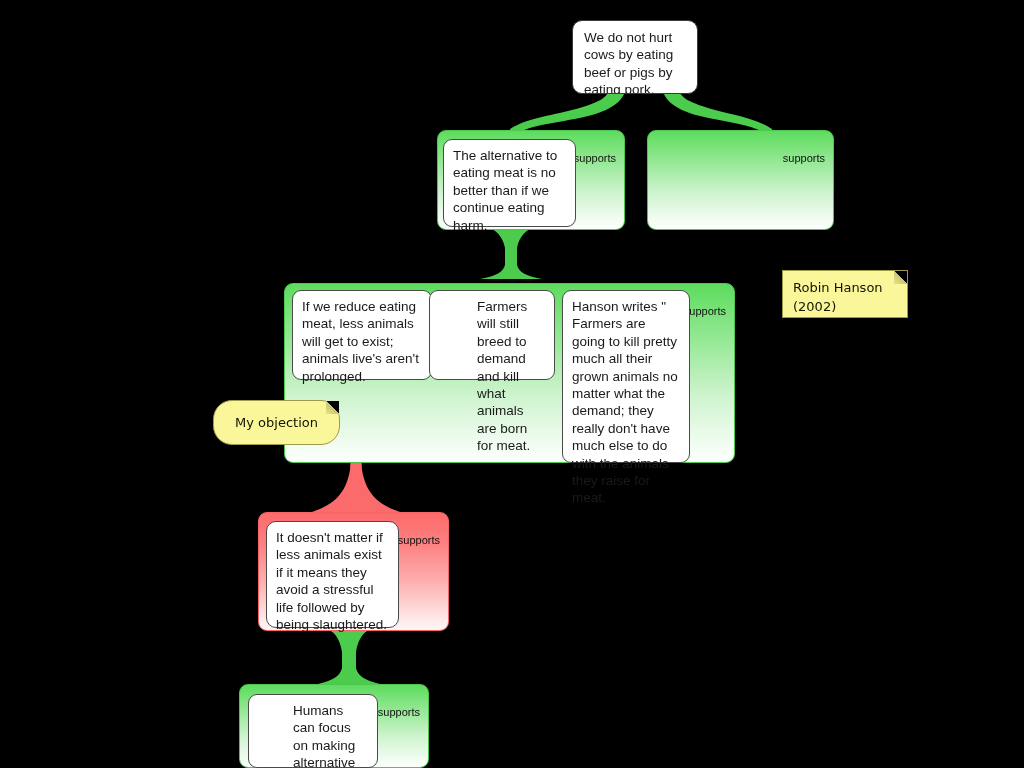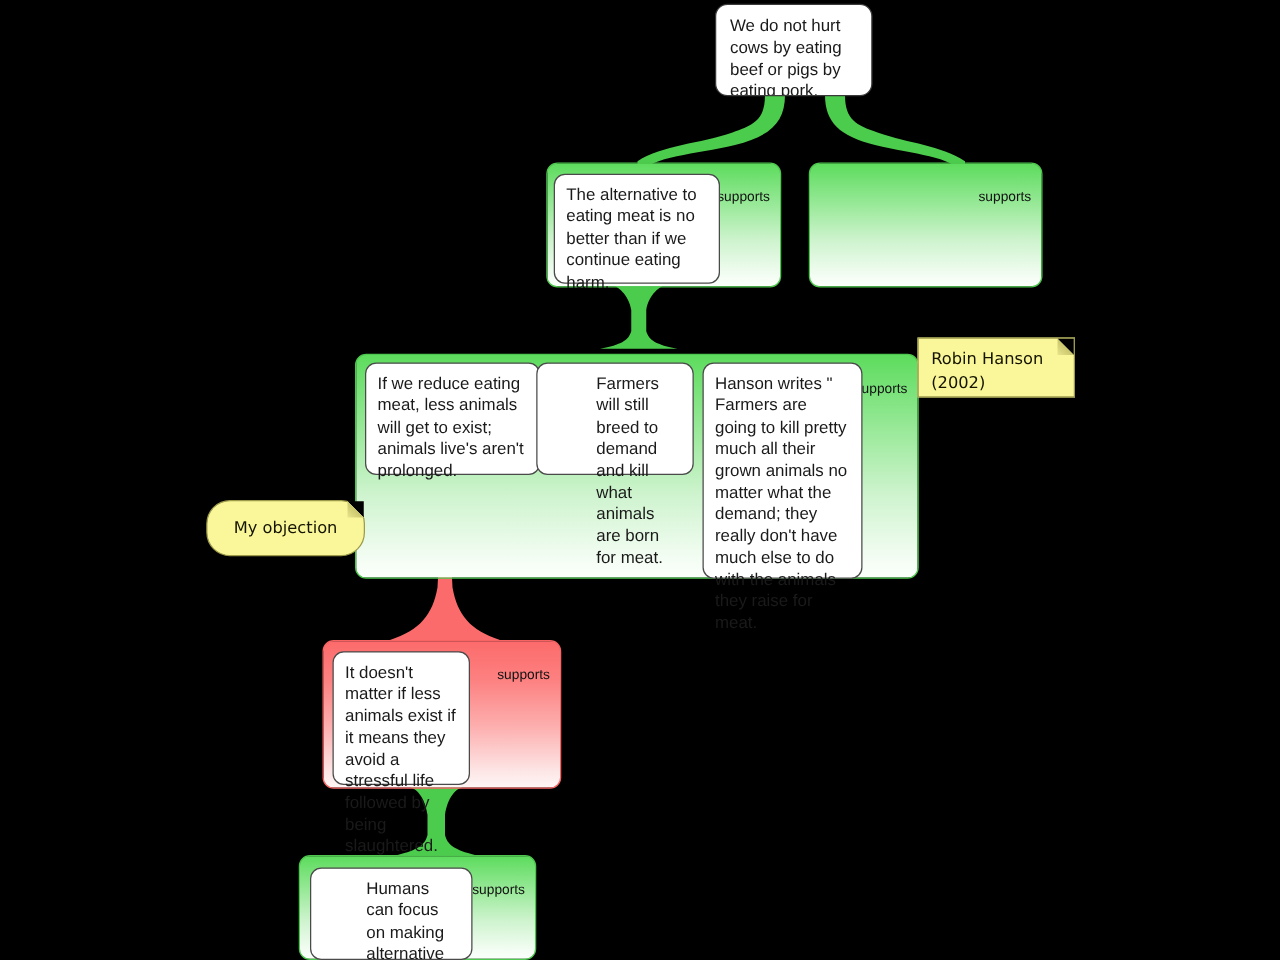--- a/index.html
+++ b/index.html
@@ -29,20 +29,21 @@
   .node {
     position: absolute;
     box-sizing: border-box;
     border-radius: 9px;
     overflow: hidden;
   }
   .node.plain {
     background: #ffffff;
     border: 1px solid #3a3a3a;
     border-radius: 10px;
+    margin-top: 17px;
   }
   .node.supports {
     background: linear-gradient(to bottom, #5ddc5d 0%, #8fe78f 28%, #cdf3cd 62%, #f4fdf4 92%, #fbfffb 100%);
     border: 1px solid #4ec74e;
   }
   .node.opposes {
     background: linear-gradient(to bottom, #fc6b6b 0%, #fd8080 26%, #fdaeae 58%, #fde4e4 88%, #fef6f6 100%);
     border: 1px solid #f86464;
   }
 
@@ -83,20 +84,21 @@
   .sticky {
     position: absolute;
     box-sizing: border-box;
     background: #faf79a;
     border: 1px solid #9d9b4a;
     font-family: "DejaVu Sans", sans-serif;
     font-size: 13px;
     color: #141400;
     padding: 7px 10px;
     line-height: 19px;
+    margin-left: 48px;
   }
   .sticky .fold {
     position: absolute;
     top: 0;
     right: 0;
     width: 13px;
     height: 13px;
     background: linear-gradient(225deg, #000000 0%, #000000 48%, #c9c66e 50%, #e8e58c 100%);
   }
   .sticky.centered {
@@ -172,21 +174,21 @@
   <div class="node supports" style="left:284px; top:283px; width:451px; height:180px;">
     <span class="relation">supports</span>
   </div>
   <div class="claimbox" style="left:292px; top:290px; width:140px; height:90px;">If we reduce eating meat, less animals will get to exist; animals live's aren't prolonged.</div>
   <div class="claimbox" style="left:429px; top:290px; width:126px; height:90px;padding-left:47px;">Farmers will still breed to demand and kill what animals are born for meat.</div>
   <div class="claimbox" style="left:562px; top:290px; width:128px; height:173px;">Hanson writes " Farmers are going to kill pretty much all their grown animals no matter what the demand; they really don't have much else to do with the animals they raise for meat.</div>
 
   <div class="node opposes" style="left:258px; top:512px; width:191px; height:119px;">
     <span class="relation">supports</span>
   </div>
-  <div class="claimbox" style="left:266px; top:521px; width:110px; height:107px;">It doesn't matter if less animals exist if it means they avoid a stressful life followed by being slaughtered.</div>
+  <div class="claimbox" style="left:266px; top:521px; width:133px; height:107px;border-radius:10px;">It doesn't matter if less animals exist if it means they avoid a stressful life followed by being slaughtered.</div>
 
   <div class="node supports" style="left:239px; top:684px; width:190px; height:84px;">
     <span class="relation">supports</span>
   </div>
   <div class="claimbox" style="left:248px; top:694px; width:130px; height:74px;padding-left:44px;">Humans can focus on making alternative options to meat.</div>
 
   <div class="sticky" style="left:734px; top:270px; width:126px; height:48px;">
     <span>Robin Hanson (2002)</span>
     <span class="fold"></span>
   </div>

